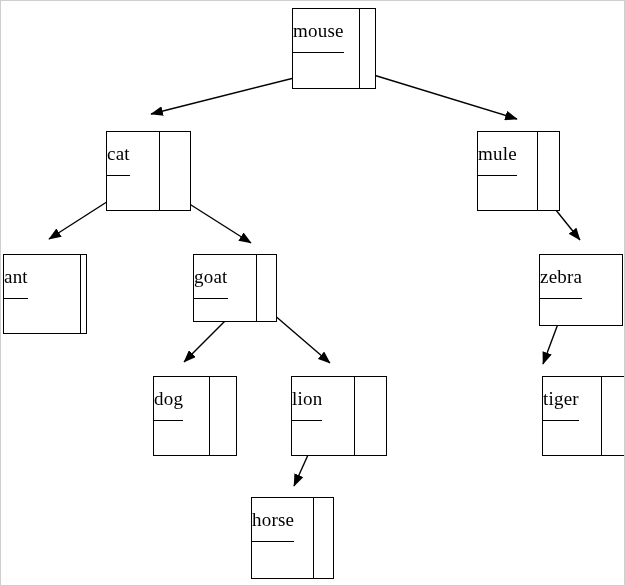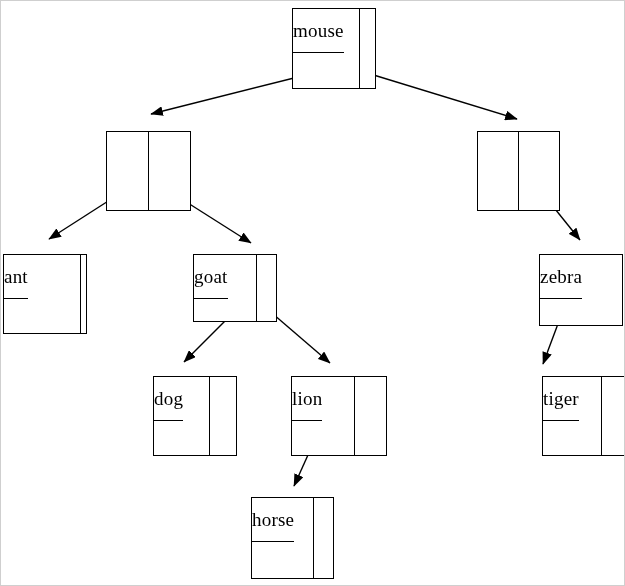--- a/index.html
+++ b/index.html
@@ -85,26 +85,28 @@
 
   <div id="nodes-layer">
       <div class="node" style="left: 291px; top: 7px; width: 84px; height: 81px;">
         <div class="node-label">mouse</div>
         <div class="node-ptrs">
           <div class="ptr-cell left"></div>
           <div class="ptr-cell right"></div>
         </div>
       </div>
       <div class="node" style="left: 105px; top: 130px; width: 85px; height: 80px;">
+        <div class="node-label">cat</div>
         <div class="node-ptrs">
           <div class="ptr-cell left"></div>
           <div class="ptr-cell right"></div>
         </div>
       </div>
       <div class="node" style="left: 476px; top: 130px; width: 83px; height: 80px;">
+        <div class="node-label">mule</div>
         <div class="node-ptrs">
           <div class="ptr-cell left"></div>
           <div class="ptr-cell right"></div>
         </div>
       </div>
       <div class="node" style="left: 2px; top: 253px; width: 84px; height: 80px; gap: 48px;">
         <div class="node-label">ant</div>
         <div class="node-ptrs">
           <div class="ptr-cell left"></div>
           <div class="ptr-cell right"></div>

